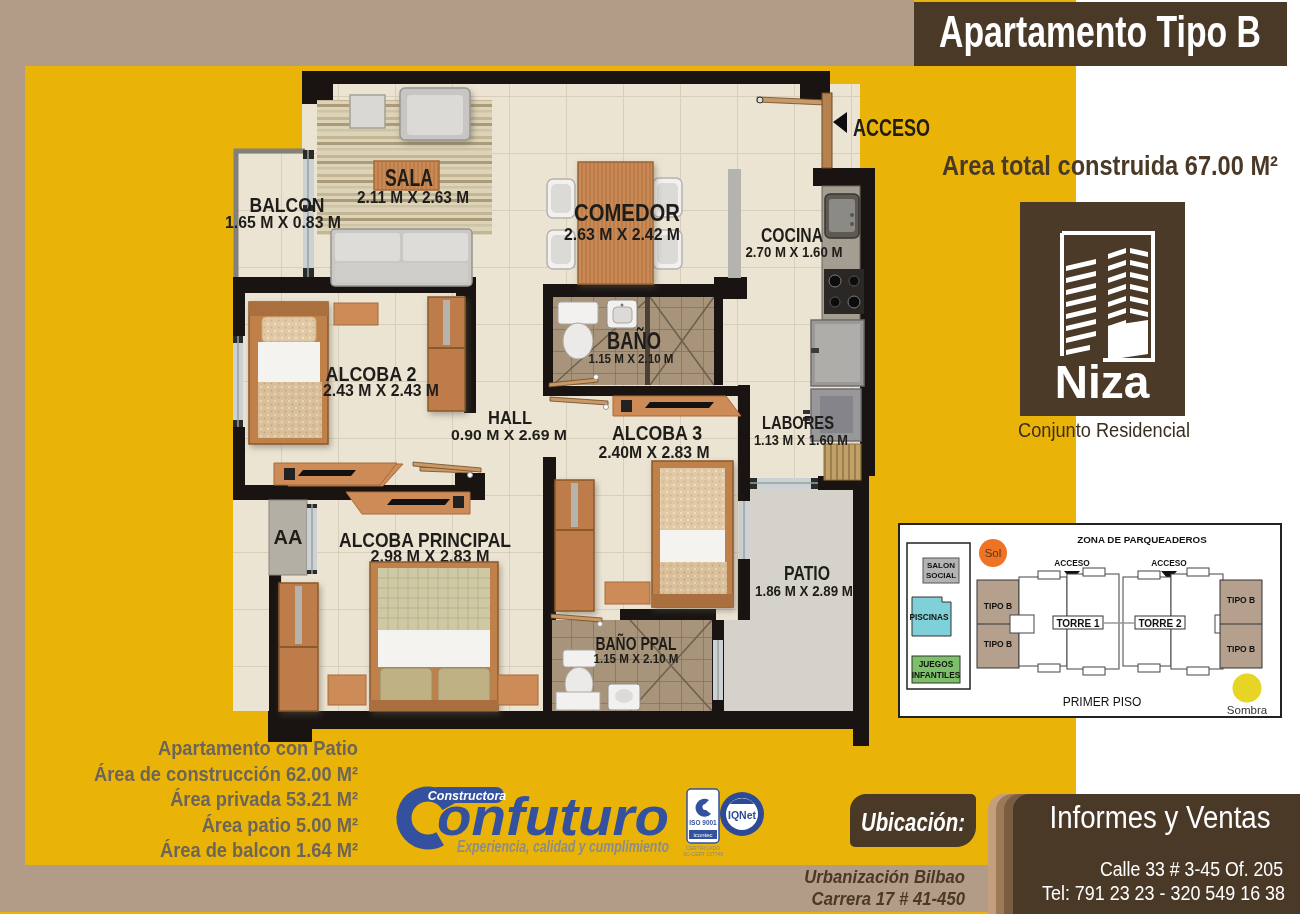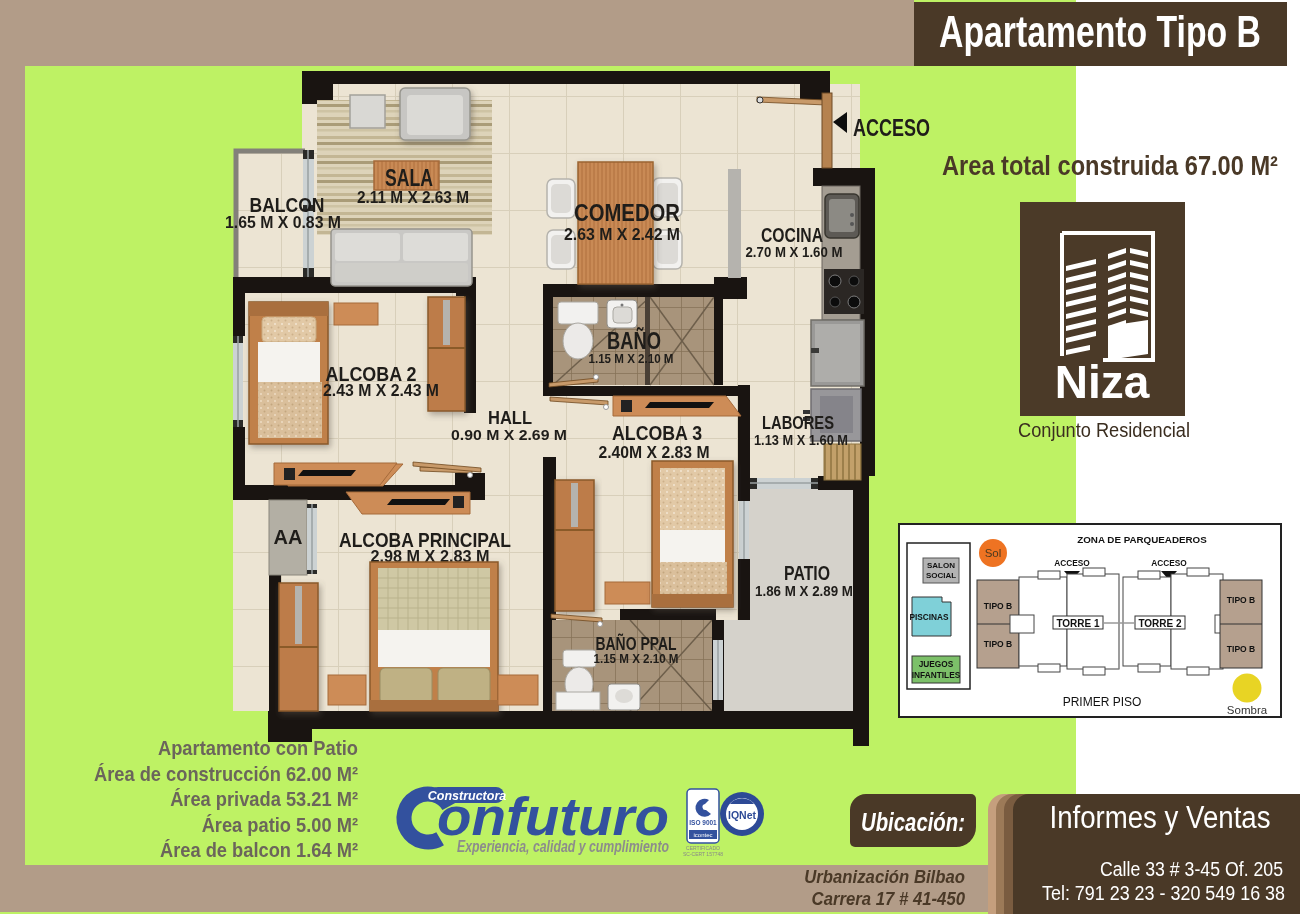--- a/index.html
+++ b/index.html
@@ -1,18 +1,18 @@
 <!DOCTYPE html>
 <html><head>
 <meta charset="utf-8">
 <style>
   html,body{margin:0;padding:0;}
   body{width:1300px;height:914px;overflow:hidden;background:#fff;font-family:"Liberation Sans",sans-serif;}
   .abs{position:absolute;}
-  .page{position:relative;width:1076px;height:914px;background:#bef264;}
+  .page{position:relative;width:1076px;height:914px;background:#eab308;}
 </style>
 </head>
 <body>
 <div class="page">
 
 <div class="abs" style="left:0;top:0;width:914px;height:66px;background:#b29c88;"></div>
 
 <div class="abs" style="left:0;top:0;width:25px;height:912px;background:#b29c88;"></div>
 
 <div class="abs" style="left:0;top:865px;width:1300px;height:47px;background:#b29c88;"></div>

